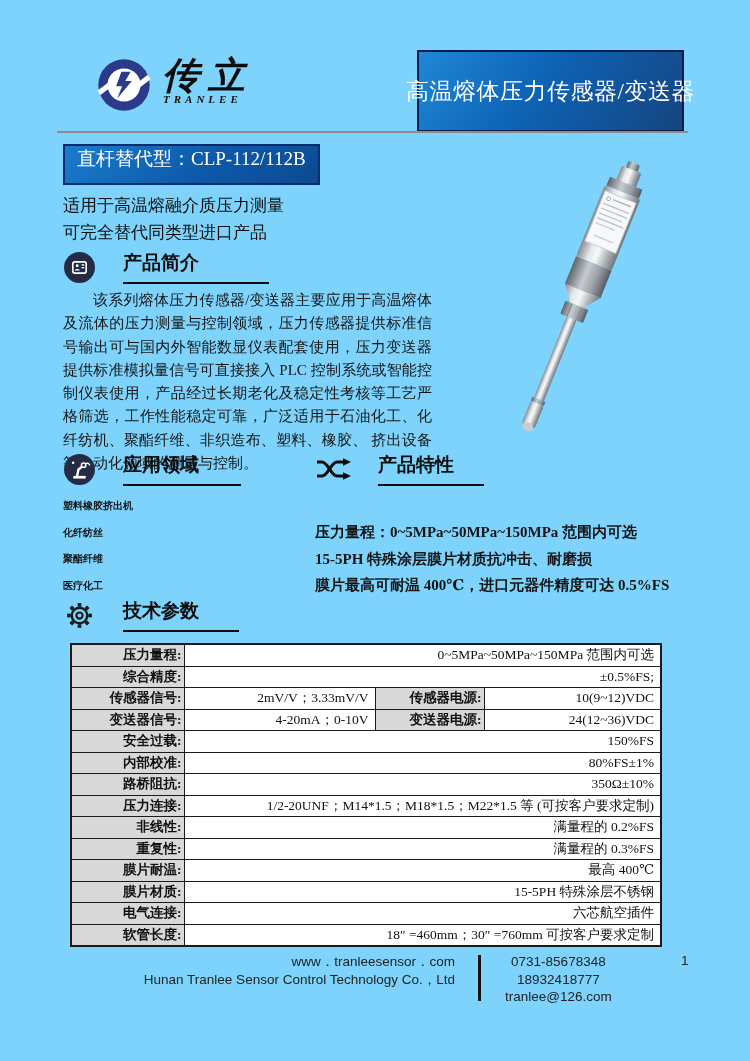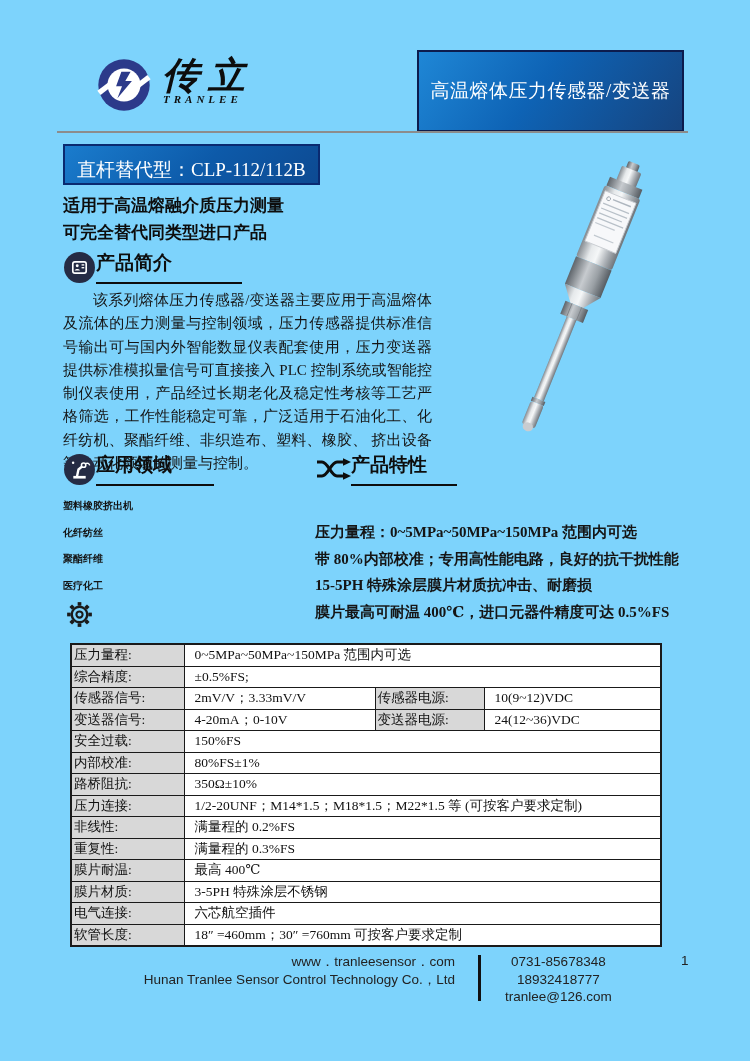--- a/index.html
+++ b/index.html
@@ -8,51 +8,51 @@
 
   
   .logo{position:absolute;left:95px;top:56px;display:flex;align-items:flex-start;gap:9px;}
   .logo-text .cn{font-size:37px;font-weight:bold;font-style:italic;letter-spacing:9px;color:#0d0d0d;line-height:40px;}
   .logo-text .en{font-size:11px;font-weight:bold;font-style:italic;letter-spacing:4px;color:#0d0d0d;margin-top:-3px;margin-left:1px;}
 
   
   .header-bar{position:absolute;left:417px;top:50px;width:267px;height:82px;box-sizing:border-box;
     background:linear-gradient(125deg,#1f87d6 0%,#0e63b5 45%,#16447f 100%);
     border:2px solid #0c1c4e;display:flex;align-items:center;justify-content:center;}
-  .header-bar .t{color:#fff;font-size:19px;letter-spacing:.5px;white-space:nowrap;}
+  .header-bar .t{color:#fff;font-size:23px;letter-spacing:.5px;white-space:nowrap;}
 
   .rule-top{position:absolute;left:57px;top:131px;width:631px;height:2px;background:#8c8c8c;}
 
   
   .model-badge{position:absolute;left:63px;top:144px;width:257px;height:41px;box-sizing:border-box;
     background:linear-gradient(135deg,#1a7ccd 0%,#0d5aa9 55%,#0d4a92 100%);
-    border:2px solid #0a2a70;display:flex;align-items:flex-end;padding-left:12px;}
+    border:2px solid #0a2a70;display:flex;align-items:flex-start;padding-left:12px;}
   .model-badge .t{color:#fff;font-size:19px;white-space:nowrap;}
 
-  .subtitle{position:absolute;left:63px;top:192px;font-size:17px;font-weight:bold;line-height:27px;color:#0d0d0d;}
+  .subtitle{position:absolute;left:63px;top:192px;font-size:17px;font-weight:normal;line-height:27px;color:#0d0d0d;}
 
   
   .photo{position:absolute;left:458px;top:154px;width:262px;height:302px;}
 
   
-  .sec-head{position:absolute;display:flex;align-items:center;gap:0;}
+  .sec-head{position:absolute;display:flex;align-items:center;gap:27px;}
   .sec-title{font-size:19px;font-weight:bold;color:#0d0d0d;padding-bottom:6px;border-bottom:2.5px solid #0d0d0d;white-space:nowrap;}
 
   .intro-body{position:absolute;left:63px;top:289px;width:369px;font-size:15px;line-height:23.3px;
     text-align:justify;text-indent:2em;color:#151515;}
 
   .app-list{position:absolute;left:63px;top:493px;font-size:10px;font-weight:600;line-height:26.5px;color:#151515;}
   .feature-list{position:absolute;left:315px;top:519px;width:382px;font-size:15px;font-weight:600;line-height:26.5px;color:#151515;white-space:nowrap;}
 
   
   .specs-table{position:absolute;left:70px;top:643px;width:590px;border-collapse:collapse;
     border:2px solid #1a1a1a;table-layout:fixed;font-size:13.5px;}
   .specs-table td{border:1px solid #1a1a1a;height:20.5px;padding:0 6px;overflow:hidden;white-space:nowrap;}
-  .specs-table td.cell-label{background:#d8d8d8;text-align:left;padding:0 2px;}
-  .specs-table td.cell-value{background:#fff;text-align:left;padding-left:10px;}
+  .specs-table td.cell-label{background:#d8d8d8;text-align:right;padding:0 2px;font-weight:bold;}
+  .specs-table td.cell-value{background:#fff;text-align:right;padding-left:10px;}
 
   
   .footer-left{position:absolute;left:85px;top:953px;width:370px;text-align:right;
     font-family:"Liberation Sans","DejaVu Sans",sans-serif;font-size:13.5px;line-height:17.5px;color:#222;}
   .footer-divider{position:absolute;left:478px;top:955px;width:3px;height:46px;background:#111;}
   .footer-right{position:absolute;left:505px;top:953px;text-align:center;
     font-family:"Liberation Sans","DejaVu Sans",sans-serif;font-size:13.5px;line-height:17.5px;color:#222;}
   .page-num{position:absolute;left:681px;top:953px;font-family:"Liberation Sans","DejaVu Sans",sans-serif;font-size:13.5px;color:#222;}
 
   .icon-circle{flex:0 0 auto;}
@@ -170,21 +170,20 @@
     <svg width="36" height="28" viewBox="0 0 36 26">
       <path d="M2 6 h5 c6 0 9 14 15 14 h7" stroke="#0d0d0d" stroke-width="3.2" fill="none"></path>
       <path d="M2 20 h5 c6 0 9 -14 15 -14 h7" stroke="#0d0d0d" stroke-width="3.2" fill="none"></path>
       <polygon points="28,2.2 36,6 28,9.8" fill="#0d0d0d"></polygon>
       <polygon points="28,16.2 36,20 28,23.8" fill="#0d0d0d"></polygon>
     </svg>
     <span class="sec-title" style="padding-right:30px;">产品特性</span>
   </div>
   <div class="feature-list">
       <div class="feature-item">压力量程：0~5MPa~50MPa~150MPa 范围内可选</div>
-      <div class="feature-item">带 80%内部校准；专用高性能电路，良好的抗干扰性能</div>
       <div class="feature-item">15-5PH 特殊涂层膜片材质抗冲击、耐磨损</div>
       <div class="feature-item">膜片最高可耐温 400℃，进口元器件精度可达 0.5%FS</div>
     </div>
 
   <div class="sec-head" style="left:63px;top:598px;">
     <svg width="33" height="33" viewBox="0 0 32 32">
       <g stroke="#1a1a1a" fill="none">
         <circle cx="16" cy="16" r="7.5" stroke-width="2.3"></circle>
         <circle cx="16" cy="16" r="3" stroke-width="2"></circle>
         <g stroke-width="3.6">
@@ -192,20 +191,21 @@
             <line x1="7.5" y1="16" x2="4" y2="16"></line>
           <line x1="16" y1="24.5" x2="16" y2="28"></line>
             <line x1="16" y1="7.5" x2="16" y2="4"></line>
           <line x1="22" y1="22" x2="24.5" y2="24.5"></line>
             <line x1="10" y1="10" x2="7.5" y2="7.5"></line>
           <line x1="22" y1="10" x2="24.5" y2="7.5"></line>
             <line x1="10" y1="22" x2="7.5" y2="24.5"></line>
         </g>
       </g>
     </svg>
+    <span class="sec-title" style="padding-right:40px;">技术参数</span>
   </div>
 
   <table class="specs-table">
     <colgroup>
       <col style="width:113px">
         <col style="width:191px">
         <col style="width:109px">
         <col style="width:177px">
     </colgroup>
     <tbody>
@@ -252,21 +252,21 @@
         <tr>
           <td class="cell-label">重复性:</td>
           <td class="cell-value" colspan="3">满量程的 0.3%FS</td>
         </tr>
         <tr>
           <td class="cell-label">膜片耐温:</td>
           <td class="cell-value" colspan="3">最高 400℃</td>
         </tr>
         <tr>
           <td class="cell-label">膜片材质:</td>
-          <td class="cell-value" colspan="3">3-5PH 特殊涂层不锈钢</td>
+          <td class="cell-value" colspan="3">15-5PH 特殊涂层不锈钢</td>
         </tr>
         <tr>
           <td class="cell-label">电气连接:</td>
           <td class="cell-value" colspan="3">六芯航空插件</td>
         </tr>
         <tr>
           <td class="cell-label">软管长度:</td>
           <td class="cell-value" colspan="3">18″ =460mm；30″ =760mm 可按客户要求定制</td>
         </tr>
       </tbody>

